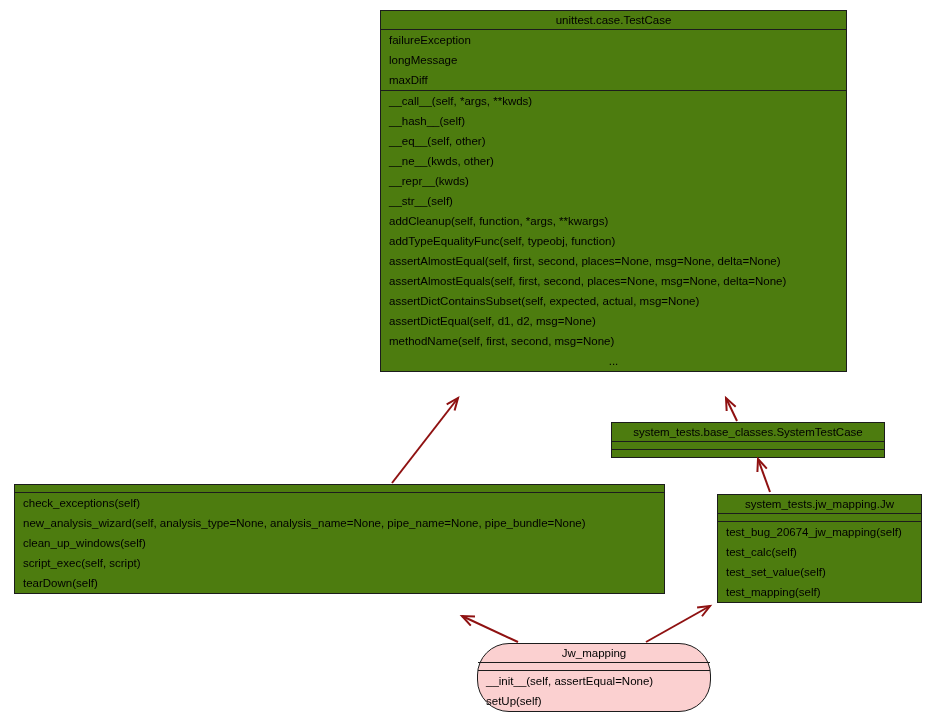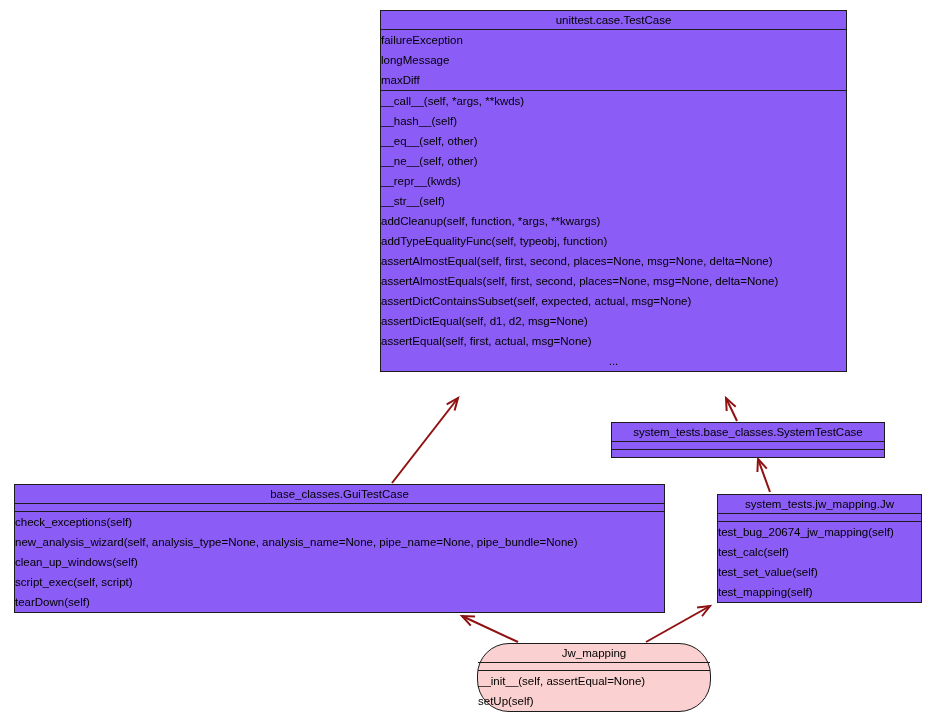--- a/index.html
+++ b/index.html
@@ -6,40 +6,40 @@
   .canvas{
     position:relative;
     width:938px;height:721px;
     background:#ffffff;
     font-family:"Liberation Sans", sans-serif;
     color:#000000;
     overflow:hidden;
   }
   .class-box{
     position:absolute;
-    background:#8b5cf6;
+    background:#4d7c0f;
     border:1px solid #1c1c1c;
     box-sizing:border-box;
     z-index:1;
   }
   .class-box.highlight{ background:#fbd0d0; }
   .c-title{
     height:18px;line-height:18px;
     text-align:center;
     font-size:11.5px;
     border-bottom:1px solid #1c1c1c;
     white-space:nowrap;overflow:hidden;
   }
   .c-attrs{ border-bottom:1px solid #1c1c1c; }
   .c-attrs.empty{ height:7px; }
   .c-methods.empty{ height:7px; }
   .c-row{
     height:20px;line-height:20px;
     font-size:11.5px;
-    padding:0 0;
+    padding:0 8px;
     white-space:nowrap;overflow:hidden;
     text-align:left;
   }
   .c-row.center{ text-align:center; }
   .edges{
     position:absolute;left:0;top:0;width:938px;height:721px;
     z-index:2;pointer-events:none;
   }
   .edges line{ stroke:#8f1111; stroke-width:2; }
 </style>
@@ -52,42 +52,41 @@
     <div class="c-title">unittest.case.TestCase</div>
     <div class="c-attrs">
       <div class="c-row">failureException</div>
       <div class="c-row">longMessage</div>
       <div class="c-row">maxDiff</div>
     </div>
     <div class="c-methods">
       <div class="c-row">__call__(self, *args, **kwds)</div>
       <div class="c-row">__hash__(self)</div>
       <div class="c-row">__eq__(self, other)</div>
-      <div class="c-row">__ne__(self, other)</div>
+      <div class="c-row">__ne__(kwds, other)</div>
       <div class="c-row">__repr__(kwds)</div>
       <div class="c-row">__str__(self)</div>
       <div class="c-row">addCleanup(self, function, *args, **kwargs)</div>
       <div class="c-row">addTypeEqualityFunc(self, typeobj, function)</div>
       <div class="c-row">assertAlmostEqual(self, first, second, places=None, msg=None, delta=None)</div>
       <div class="c-row">assertAlmostEquals(self, first, second, places=None, msg=None, delta=None)</div>
       <div class="c-row">assertDictContainsSubset(self, expected, actual, msg=None)</div>
       <div class="c-row">assertDictEqual(self, d1, d2, msg=None)</div>
-      <div class="c-row">assertEqual(self, first, actual, msg=None)</div>
+      <div class="c-row">methodName(self, first, second, msg=None)</div>
       <div class="c-row center">...</div>
     </div>
   </div>
 
   <div class="class-box" style="left:611px;top:422px;width:274px;">
     <div class="c-title">system_tests.base_classes.SystemTestCase</div>
     <div class="c-attrs empty"></div>
     <div class="c-methods empty"></div>
   </div>
 
   <div class="class-box" style="left:14px;top:484px;width:651px;">
-    <div class="c-title">base_classes.GuiTestCase</div>
     <div class="c-attrs empty"></div>
     <div class="c-methods">
       <div class="c-row">check_exceptions(self)</div>
       <div class="c-row">new_analysis_wizard(self, analysis_type=None, analysis_name=None, pipe_name=None, pipe_bundle=None)</div>
       <div class="c-row">clean_up_windows(self)</div>
       <div class="c-row">script_exec(self, script)</div>
       <div class="c-row">tearDown(self)</div>
     </div>
   </div>
 

